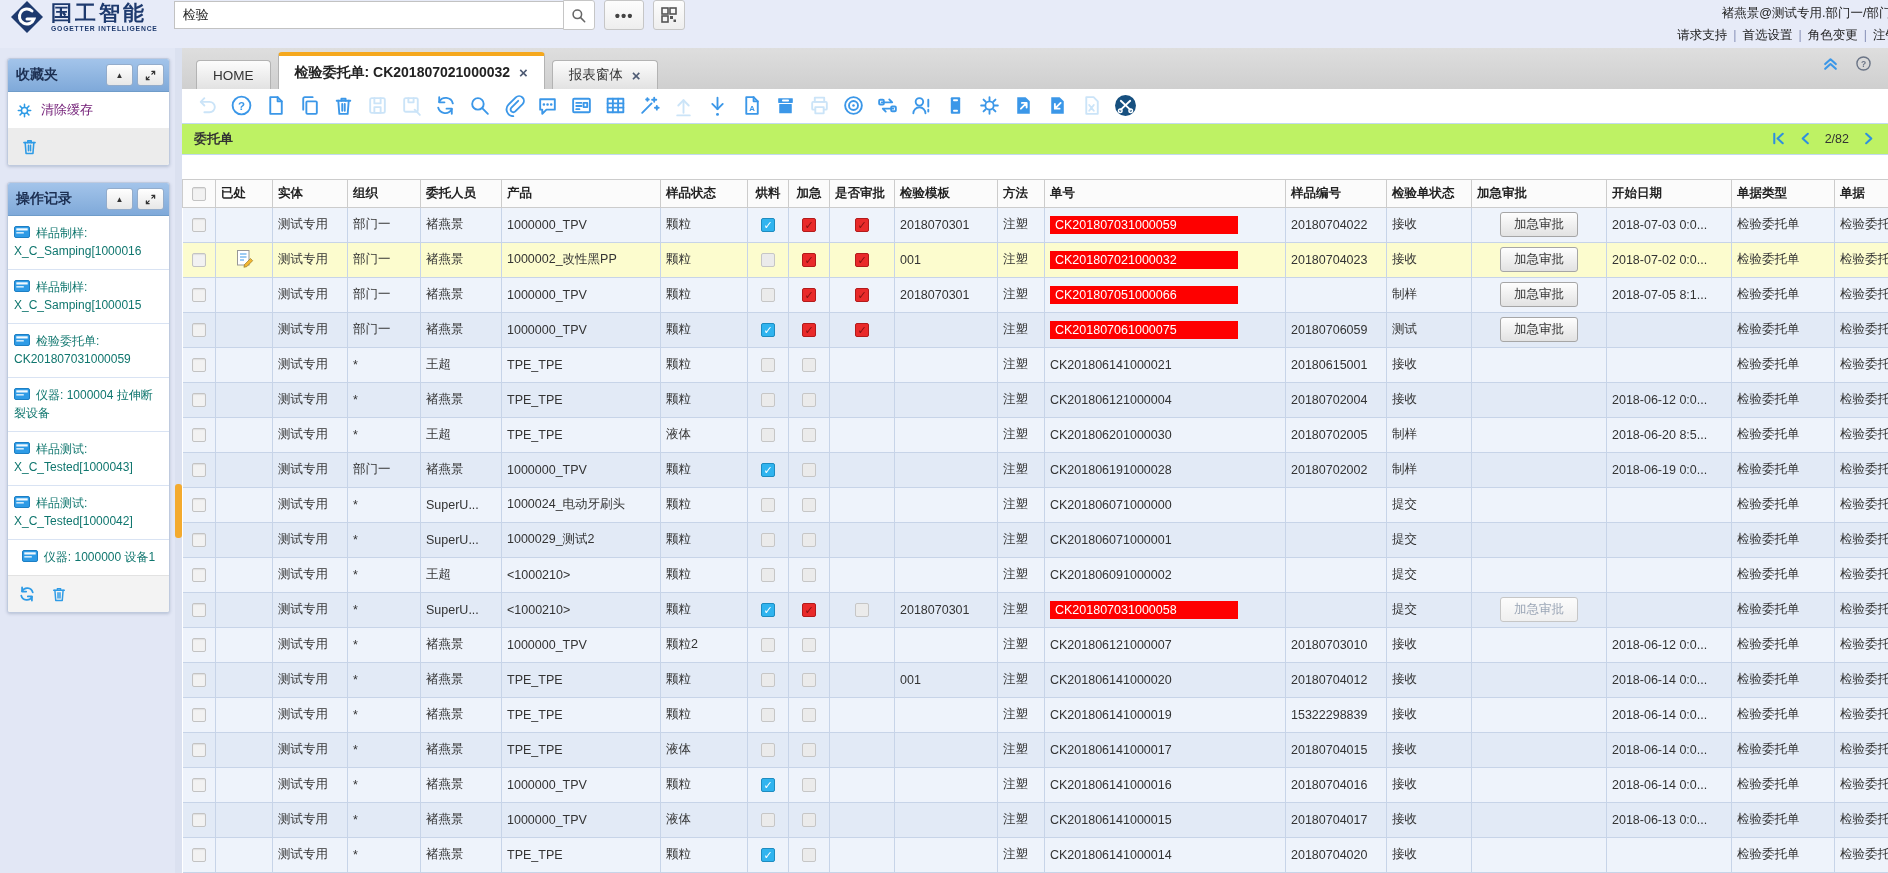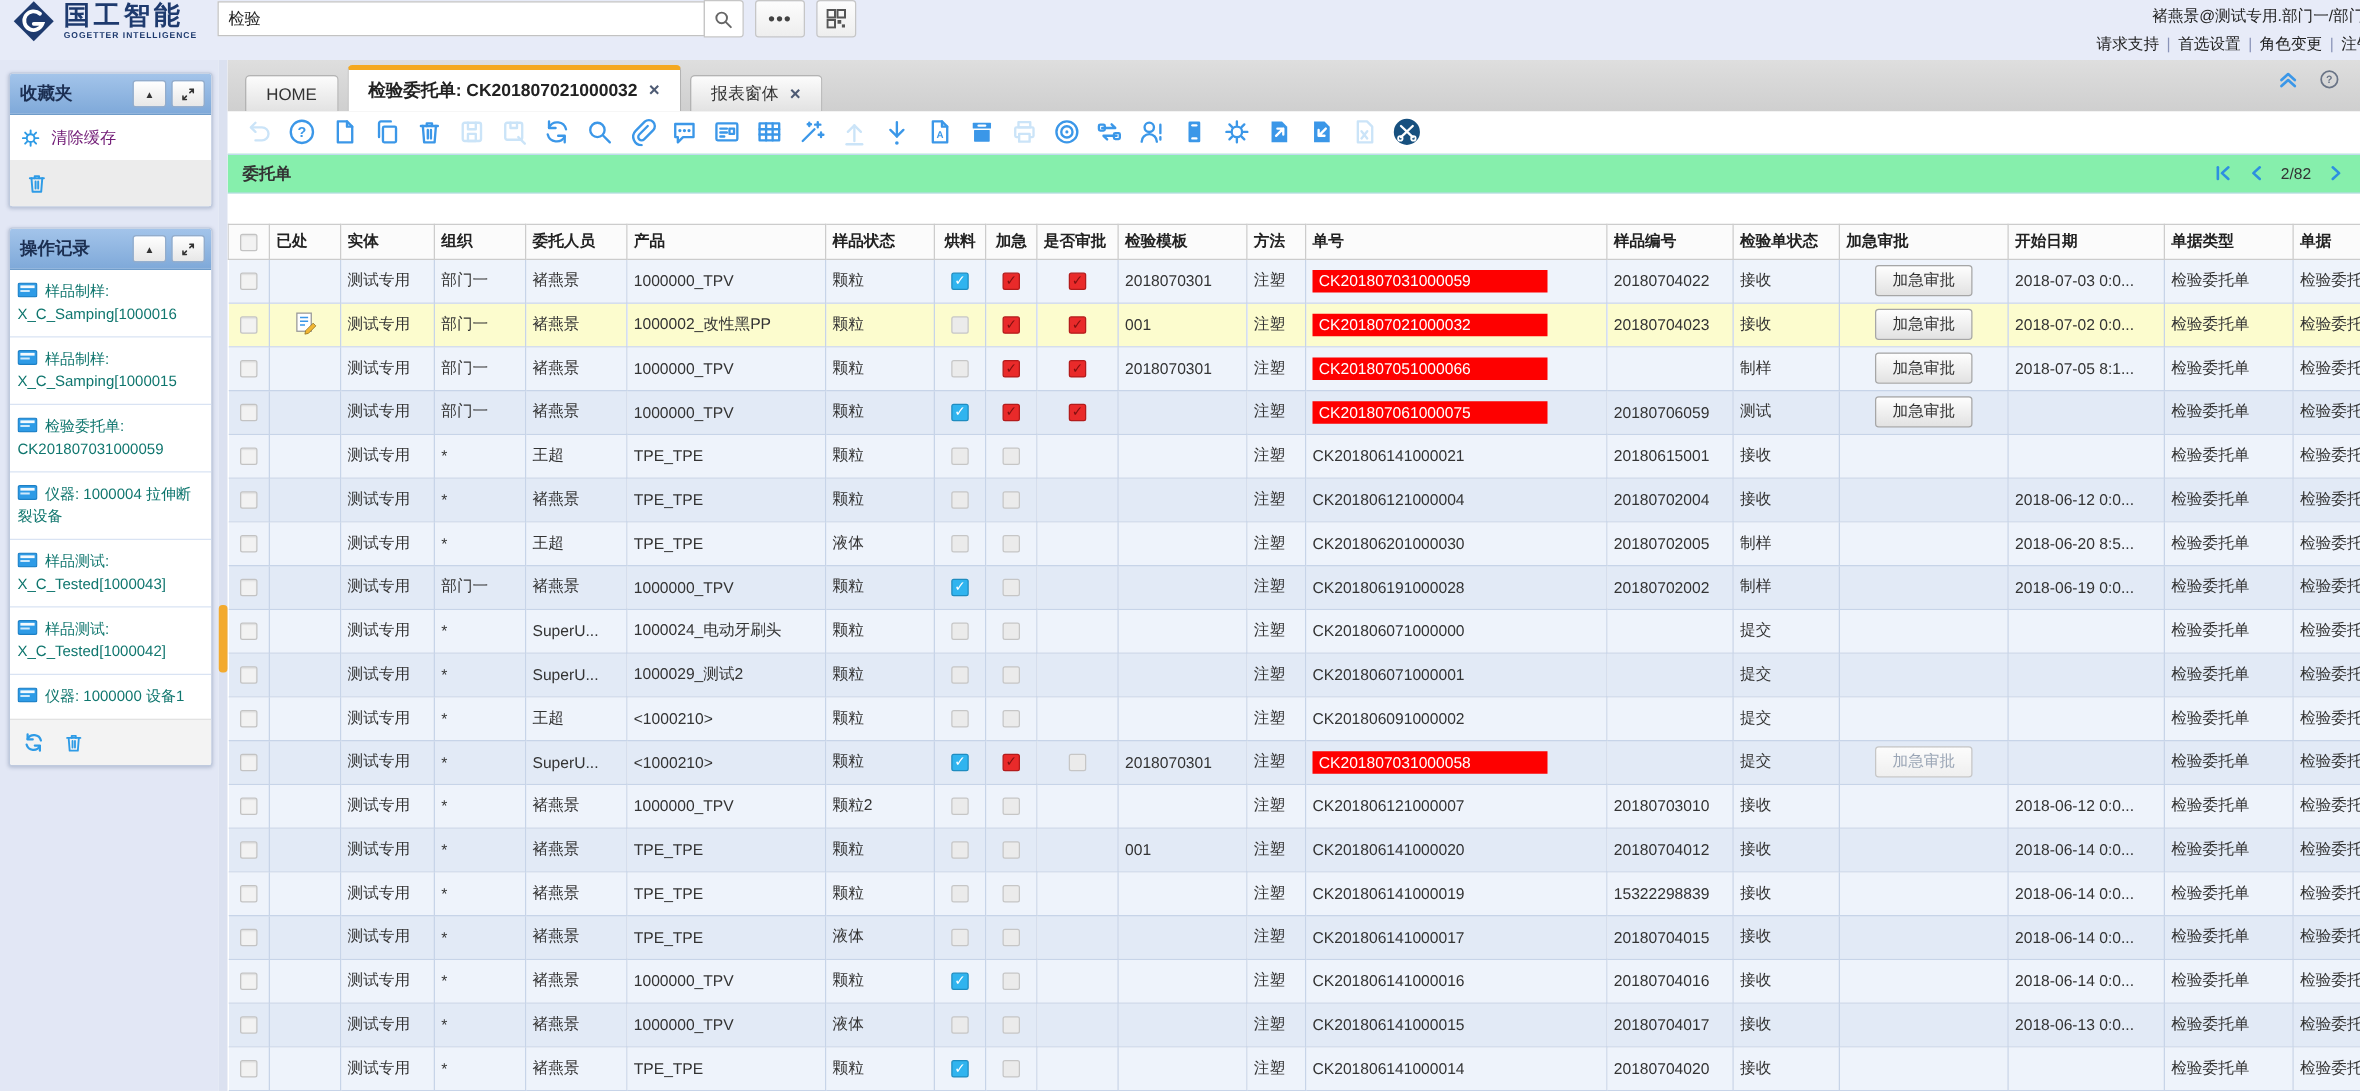--- a/index.html
+++ b/index.html
@@ -29,39 +29,39 @@
   
   .panel{background:#fff;border:1px solid #bfcade;border-radius:3px;box-shadow:0 1px 3px rgba(60,80,120,.25);margin-bottom:16px;overflow:hidden;}
   .panel-h{background:linear-gradient(#a3c4ea,#7fa9d9);padding:5px 5px 5px 8px;display:flex;align-items:center;
     font-size:14px;font-weight:bold;color:#1c2f52;border-bottom:1px solid #6f9cc9;}
   .panel-h .title{flex:1;}
   .ph-btn{width:25px;height:20px;background:linear-gradient(#fff,#e7e7e7);border:1px solid #93accb;border-radius:3px;
     margin-left:4px;display:flex;align-items:center;justify-content:center;font-size:8px;color:#333;}
   .fav-item{padding:9px 8px;display:flex;gap:8px;align-items:center;font-size:13px;color:#701a75;}
   .fav-strip{background:#ececec;padding:9px 12px;}
   .hist-item{padding:8px 6px 9px 6px;border-bottom:1px solid #d9e3f3;font-size:12px;line-height:1.5;color:#0f766e;}
-  .hist-item:last-of-type{border-bottom:none;}
+  .hist-item:last-of-type{border-bottom:none;text-align:center;}
   .card-ico{display:inline-block;vertical-align:-1px;margin-right:6px;}
   .hist-foot{padding:9px 10px;display:flex;gap:14px;align-items:center;background:#f3f3f3;border-top:1px solid #e2e2e2;}
   .s-ico{color:#2e9be6;}
   
   .tabstrip{height:44px;background:linear-gradient(#dedede,#cfcfcf);display:flex;align-items:flex-end;padding-left:14px;position:relative;}
   .tab{height:29px;box-sizing:border-box;padding:0 16px;background:linear-gradient(#fcfcfc,#e2e2e2);
     border:1px solid #b3b3b3;border-bottom:none;border-radius:4px 4px 0 0;margin-right:7px;
     font-size:13.5px;color:#333;display:flex;align-items:center;gap:9px;}
   .tab.active{height:37px;background:#fff;border-top:4px solid #f5a81d;font-weight:bold;font-size:14px;color:#222;}
   .tab-x{font-size:15px;font-weight:bold;color:#4e5b74;line-height:1;}
   .strip-icons{position:absolute;right:16px;top:7px;display:flex;gap:16px;align-items:center;}
   
   .toolbar{height:36px;background:#fff;display:flex;align-items:center;gap:11px;padding-left:14px;}
   .ticon{width:23px;height:23px;color:#3b97e8;}
   .ticon.disabled{color:#cbe4f8;}
   .ticon svg{width:100%;height:100%;fill:none;stroke:currentColor;stroke-width:1.8;stroke-linecap:round;stroke-linejoin:round;}
   
-  .panelbar{height:32px;background:#86efac;border-top:1px solid #c2daee;border-bottom:1px solid #c2daee;
+  .panelbar{height:32px;background:#bef264;border-top:1px solid #c2daee;border-bottom:1px solid #c2daee;
     display:flex;align-items:center;padding:0 12px;font-weight:bold;font-size:13px;color:#333;}
   .pager{margin-left:auto;display:flex;align-items:center;gap:12px;}
   .pager .pg-ico{color:#2d8fe0;width:15px;height:15px;}
   .pager .pg-ico svg{width:100%;height:100%;fill:none;stroke:currentColor;stroke-width:2.2;stroke-linecap:round;stroke-linejoin:round;}
   .pager .pg-text{color:#333;font-size:12.5px;font-weight:normal;}
   .gap-row{height:26px;background:#fff;}
   
   table{border-collapse:collapse;table-layout:fixed;width:1704px;font-size:12.5px;}
   th{background:#fbfbfb;border:1px solid #cccccc;height:27px;font-weight:bold;text-align:left;
     padding:0 5px;color:#222;white-space:nowrap;overflow:hidden;font-size:12.5px;}

